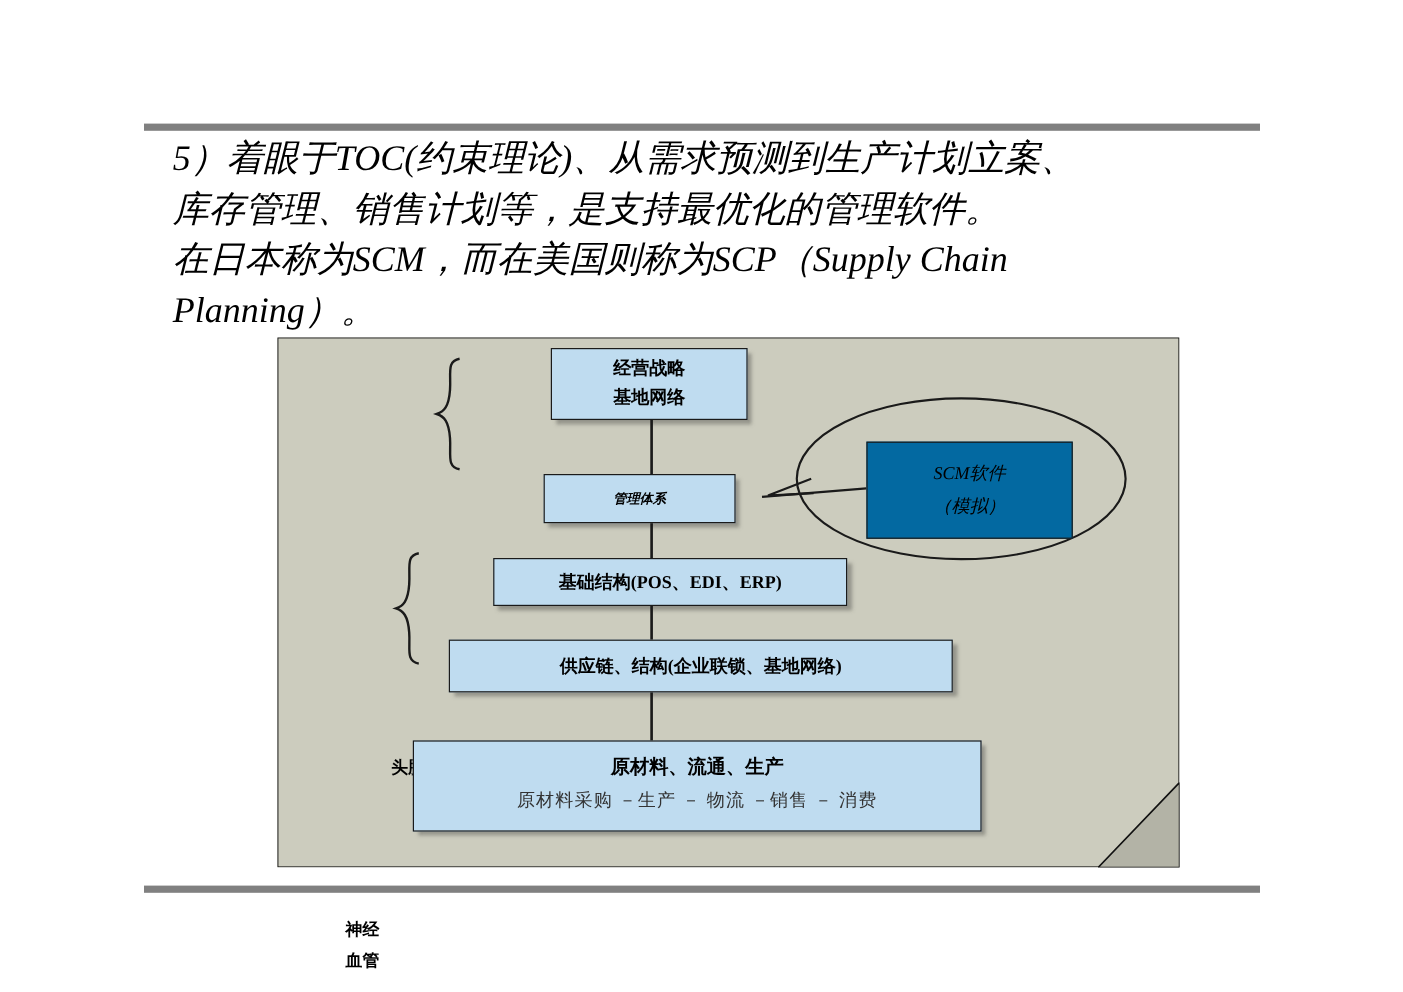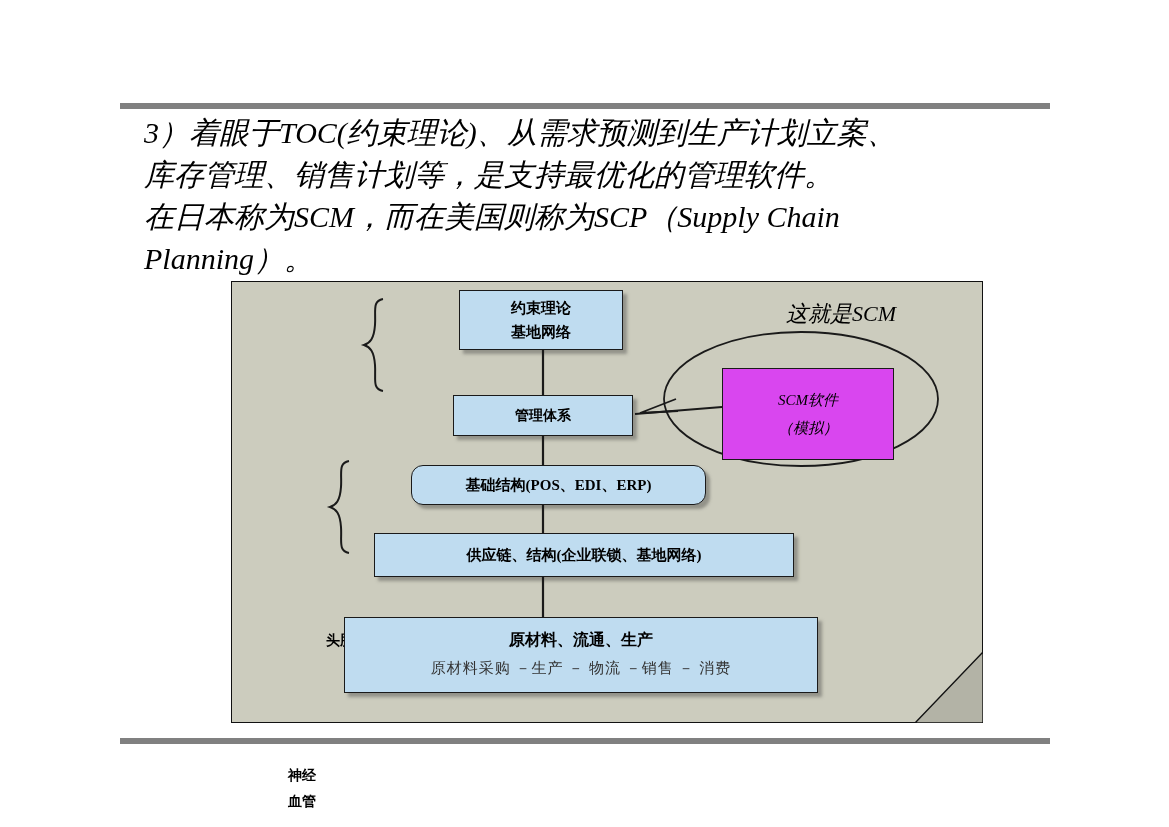--- a/index.html
+++ b/index.html
@@ -78,40 +78,40 @@
     align-items: center;
     justify-content: center;
     font-family: "Liberation Serif", "DejaVu Serif", serif;
     font-weight: bold;
     color: #000000;
     text-align: center;
   }
   .dbox .line { display: block; }
 
   #box-strategy { left: 228px; top: 9px;   width: 164px; height: 60px; font-size: 15px; line-height: 24px; }
-  #box-mgmt     { left: 222px; top: 114px; width: 180px; height: 41px; font-size: 14px; }
-  #box-infra    { left: 180px; top: 184px; width: 295px; height: 40px; font-size: 15px; border-radius: 12px; }
+  #box-mgmt     { left: 222px; top: 114px; width: 160px; height: 41px; font-size: 11px; font-style: italic; }
+  #box-infra    { left: 180px; top: 184px; width: 295px; height: 40px; font-size: 15px; }
   #box-chain    { left: 143px; top: 252px; width: 420px; height: 44px; font-size: 15px; }
   #box-base     { left: 113px; top: 336px; width: 474px; height: 76px; font-size: 15px; }
 
   #box-base .line-main { font-weight: bold; font-size: 16px; line-height: 26px; }
   #box-base .line-sub {
     font-weight: normal;
     font-size: 15px;
     line-height: 30px;
     color: #333333;
     letter-spacing: 1px;
   }
 
   
   #box-scm {
     position: absolute;
     left: 491px; top: 87px;
-    width: 172px; height: 92px;
-    background: #d946ef;
+    width: 172px; height: 81px;
+    background: #0369a1;
     border: 1px solid #1a1a1a;
     box-sizing: border-box;
     display: flex;
     flex-direction: column;
     align-items: center;
     justify-content: center;
     font-family: "Liberation Serif", "DejaVu Serif", serif;
     font-style: italic;
     font-size: 15px;
     line-height: 28px;
@@ -158,21 +158,21 @@
     height: 100%;
     pointer-events: none;
     z-index: 2;
   }
 </style>
 </head>
 <body>
 
 <div class="rule rule-top"></div>
 
-<div class="heading">3）着眼于TOC(约束理论)、从需求预测到生产计划立案、
+<div class="heading">5）着眼于TOC(约束理论)、从需求预测到生产计划立案、
 库存管理、销售计划等，是支持最优化的管理软件。
 在日本称为SCM，而在美国则称为SCP（Supply Chain
 Planning）。</div>
 
 <div class="panel">
 
   <div class="panel-bg"></div>
 
   <svg class="panel-fold" viewBox="0 0 68 71">
     <polygon points="68,0 68,71 0,71" fill="#b3b3a6" stroke="#111111" stroke-width="1.4"></polygon>
@@ -192,24 +192,23 @@
     <ellipse cx="570" cy="118" rx="137" ry="67" fill="none" stroke="#1a1a1a" stroke-width="1.8"></ellipse>
 
     <line x1="491" y1="126" x2="404" y2="133" stroke="#1a1a1a" stroke-width="1.8"></line>
     <polyline points="445,118 409,132 447,130" fill="none" stroke="#1a1a1a" stroke-width="1.8"></polyline>
   </svg>
 
   <div class="seclabel" id="label-brain">头脑</div>
   <div class="seclabel" id="label-nerve">神经
 血管</div>
 
-  <div id="callout-title">这就是SCM</div>
 
   <div class="dbox" id="box-strategy">
-    <span class="line">约束理论</span>
+    <span class="line">经营战略</span>
     <span class="line">基地网络</span>
   </div>
 
   <div class="dbox" id="box-mgmt">
     <span class="line">管理体系</span>
   </div>
 
   <div class="dbox" id="box-infra">
     <span class="line">基础结构(POS、EDI、ERP)</span>
   </div>

